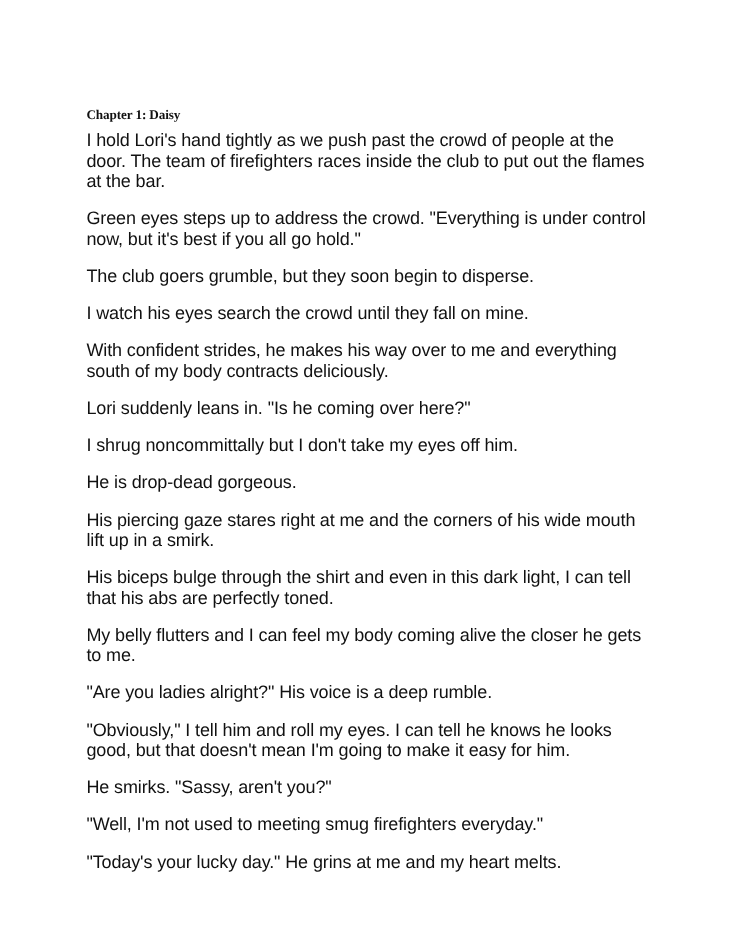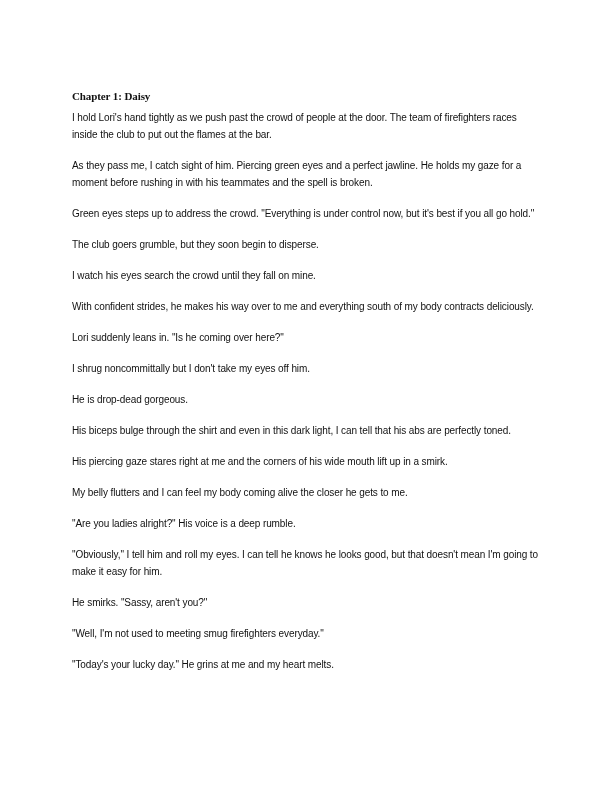--- a/index.html
+++ b/index.html
@@ -23,41 +23,40 @@
     }
     .chapter-title {
       font-weight: bold;
       font-size: 11px;
       line-height: 16px;
       margin: 0 0 5px 0;
       letter-spacing: -0.1px;
       font-family: Liberation Serif, serif;
     }
     .para {
-      font-size: 10px;
+      font-size: 15px;
       line-height: 17px;
       margin: 0 0 14px 0;
       letter-spacing: -0.1px;
     }
   </style>
 </head>
 <body>
 
 <div class="page">
   <div class="chapter-title">Chapter 1: Daisy</div>
   <p class="para">I hold Lori's hand tightly as we push past the crowd of people at the door. The team of firefighters races inside the club to put out the flames at the bar.</p>
-  <p class="para">As they pass me, I catch sight of him. Piercing green eyes and a perfect jawline. He holds my gaze for a moment before rushing in with his teammates and the spell is broken.</p>
   <p class="para">Green eyes steps up to address the crowd. "Everything is under control now, but it's best if you all go hold."</p>
   <p class="para">The club goers grumble, but they soon begin to disperse.</p>
   <p class="para">I watch his eyes search the crowd until they fall on mine.</p>
   <p class="para">With confident strides, he makes his way over to me and everything south of my body contracts deliciously.</p>
   <p class="para">Lori suddenly leans in. "Is he coming over here?"</p>
   <p class="para">I shrug noncommittally but I don't take my eyes off him.</p>
   <p class="para">He is drop-dead gorgeous.</p>
+  <p class="para">His piercing gaze stares right at me and the corners of his wide mouth lift up in a smirk.</p>
   <p class="para">His biceps bulge through the shirt and even in this dark light, I can tell that his abs are perfectly toned.</p>
-  <p class="para">His piercing gaze stares right at me and the corners of his wide mouth lift up in a smirk.</p>
   <p class="para">My belly flutters and I can feel my body coming alive the closer he gets to me.</p>
   <p class="para">"Are you ladies alright?" His voice is a deep rumble.</p>
   <p class="para">"Obviously," I tell him and roll my eyes. I can tell he knows he looks good, but that doesn't mean I'm going to make it easy for him.</p>
   <p class="para">He smirks. "Sassy, aren't you?"</p>
   <p class="para">"Well, I'm not used to meeting smug firefighters everyday."</p>
   <p class="para">"Today's your lucky day." He grins at me and my heart melts.</p>
 </div>
 
 </body></html>

